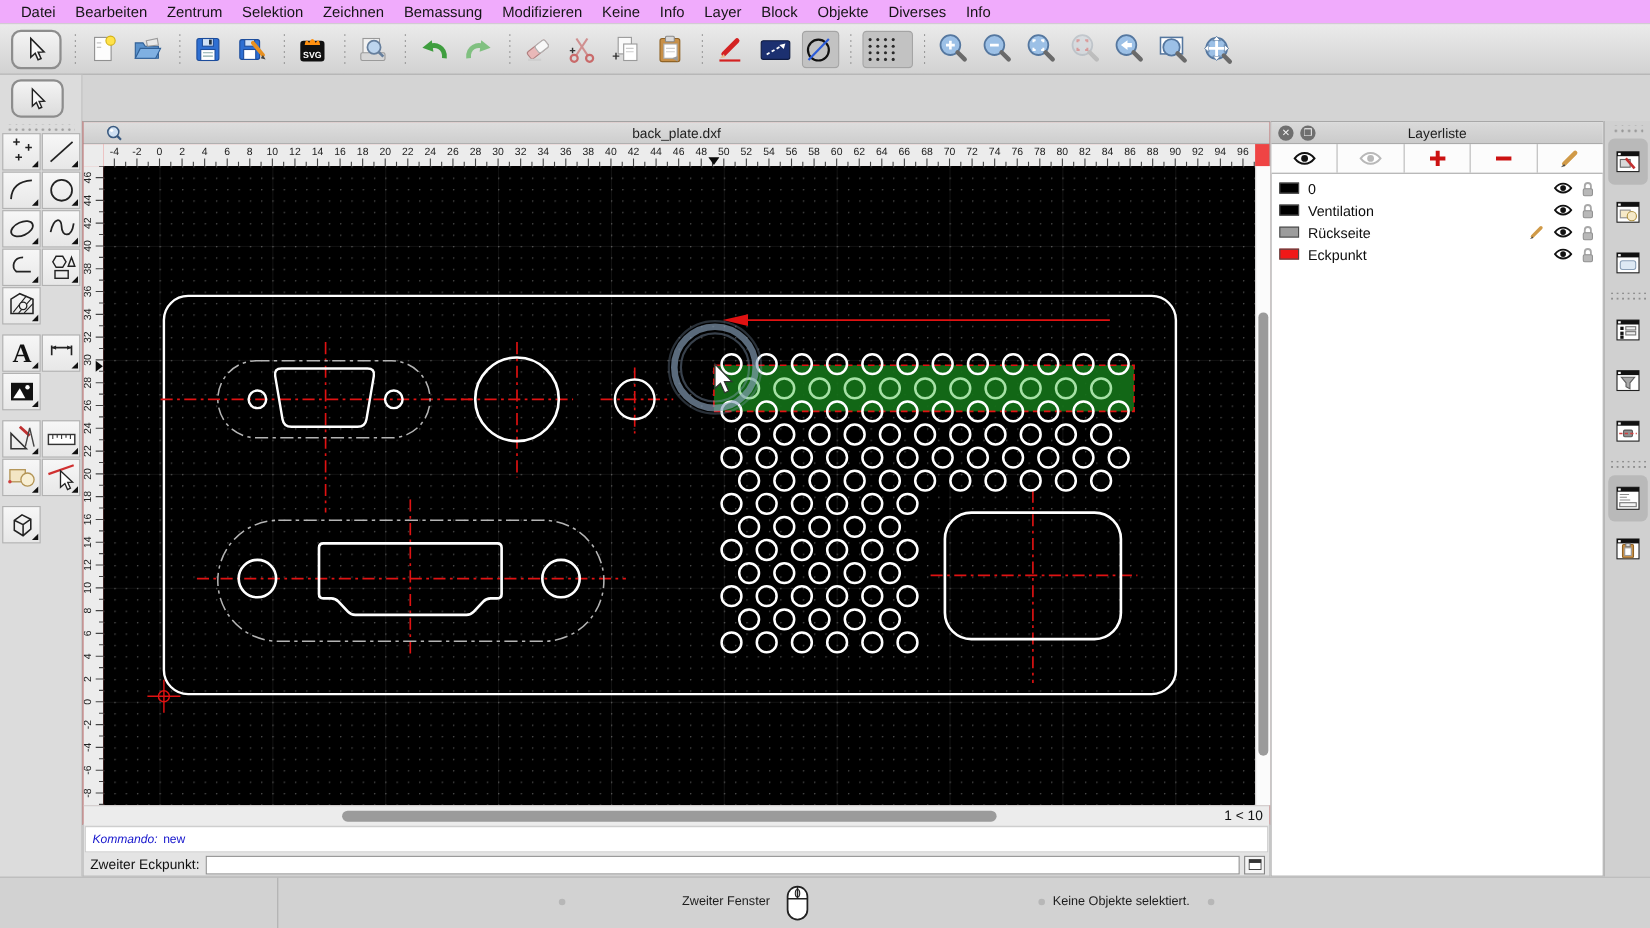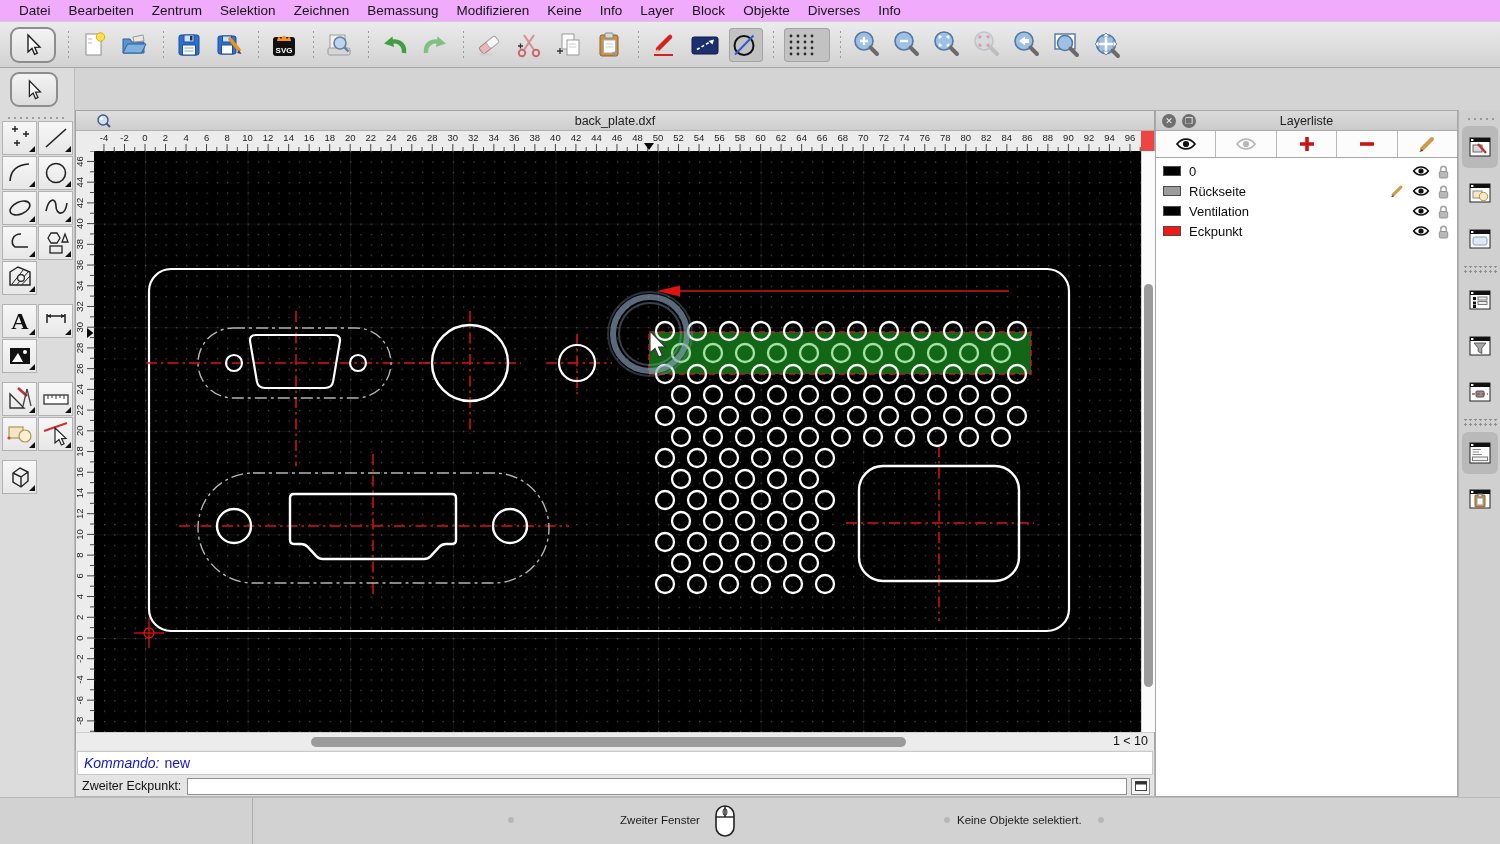--- a/index.html
+++ b/index.html
@@ -39,21 +39,21 @@
 #vruler{position:absolute;left:0;top:40px;width:18px;height:581px;background:#ececec}
 #cad{position:absolute;left:18px;top:40px;width:1047px;height:581px;display:block;background:#000}
 #vscroll{position:absolute;left:1065px;top:40px;width:14px;height:581px;background:#fbfbfb;border-left:1px solid #d2d2d2}
 #vscroll .thumb{position:absolute;left:2px;width:9px;border-radius:5px;background:#9b9b9b}
 #hscroll-row{position:absolute;left:0;top:621px;width:1078px;height:18px;background:#ececec;border-top:1px solid #cfcfcf}
 #hscroll-row .thumb{position:absolute;top:4px;height:10px;border-radius:5px;background:#9b9b9b}
 #page-ind{position:absolute;right:6px;top:1px;font-size:12.5px;color:#111}
 
 
 #cmd-dock{position:absolute;left:75px;top:682px;width:1080px;height:47px;background:#e4e4e4;border:1px solid #b5b5b5;border-top:none}
-#cmd-history{position:absolute;top:1px;left:1px;right:1px;height:24px;background:#fff;border:1px solid #c9c9c9;font-size:14px;display:flex;align-items:center;padding-left:6px;color:#1414cc}
+#cmd-history{position:absolute;top:1px;left:1px;right:1px;height:24px;background:#fff;border:1px solid #c9c9c9;font-size:11px;display:flex;align-items:center;padding-left:6px;color:#1414cc}
 #cmd-history .klabel{font-style:italic;margin-right:5px}
 #cmd-input-row{position:absolute;top:25px;left:0;right:0;height:22px;display:flex;align-items:center;padding-left:6px;font-size:12.5px;color:#111}
 #cmd-input{margin-left:6px;flex:1;height:17px;border:1px solid #8f8f8f;background:#fff;font-size:12px;padding:0 3px;font-family:"Liberation Sans",sans-serif}
 #cmd-kbd-btn{width:19px;height:17px;margin:0 4px;border:1px solid #868686;background:#f5f5f5;display:flex;align-items:center;justify-content:center}
 
 
 #layer-panel{position:absolute;left:1155px;top:42px;width:303px;height:687px;background:#fff;border:1px solid #a8a8a8}
 #lp-header{height:20px;background:linear-gradient(#dadada,#cbcbcb);border-bottom:1px solid #ababab;position:relative;display:flex;align-items:center;justify-content:center;font-size:12.5px;color:#1d1d1d}
 .lp-winbtn{position:absolute;top:3px;width:14px;height:14px;border-radius:50%;background:#6f6f6f;color:#f4f4f4;font-size:9px;line-height:14px;text-align:center}
 #lp-toolbar{height:27px;display:flex;border-bottom:1px solid #a8a8a8;background:#fcfcfc}
@@ -948,41 +948,41 @@
                 <path d="M2,7 C7,0.5 15,0.5 20,7 C15,13.5 7,13.5 2,7 Z" fill="#fff" stroke="#111" stroke-width="2"></path>
                 <circle cx="11" cy="7" r="3.2" fill="#111"></circle>
               </svg>
               <svg width="13" height="15" viewBox="0 0 14 16">
                 <path d="M4,8 V5.5 a3,3 0 0 1 6,0 V8" fill="none" stroke="#a8a8a8" stroke-width="1.8"></path>
                 <rect x="2.5" y="8" width="9" height="7" rx="1.4" fill="#b8b8b8" stroke="#8e8e8e"></rect>
               </svg>
             </span>
           </div>
           <div class="lp-row">
+            <span class="swatch" style="background: rgb(0, 0, 0);"></span>
+            <span>Ventilation</span>
+            <span class="lp-right">
+              <svg width="18" height="12" viewBox="0 0 22 14">
+                <path d="M2,7 C7,0.5 15,0.5 20,7 C15,13.5 7,13.5 2,7 Z" fill="#fff" stroke="#111" stroke-width="2"></path>
+                <circle cx="11" cy="7" r="3.2" fill="#111"></circle>
+              </svg>
+              <svg width="13" height="15" viewBox="0 0 14 16">
+                <path d="M4,8 V5.5 a3,3 0 0 1 6,0 V8" fill="none" stroke="#a8a8a8" stroke-width="1.8"></path>
+                <rect x="2.5" y="8" width="9" height="7" rx="1.4" fill="#b8b8b8" stroke="#8e8e8e"></rect>
+              </svg>
+            </span>
+          </div>
+          <div class="lp-row">
             <span class="swatch" style="background: rgb(156, 156, 156);"></span>
             <span>Rückseite</span>
             <span class="lp-right">
               <svg width="16" height="14" viewBox="0 0 20 18">
                 <line x1="5" y1="14" x2="15" y2="4" stroke="#d09a48" stroke-width="4" stroke-linecap="round"></line>
                 <path d="M5,14 L2,17 L6,16 Z" fill="#444"></path>
               </svg>
-              <svg width="18" height="12" viewBox="0 0 22 14">
-                <path d="M2,7 C7,0.5 15,0.5 20,7 C15,13.5 7,13.5 2,7 Z" fill="#fff" stroke="#111" stroke-width="2"></path>
-                <circle cx="11" cy="7" r="3.2" fill="#111"></circle>
-              </svg>
-              <svg width="13" height="15" viewBox="0 0 14 16">
-                <path d="M4,8 V5.5 a3,3 0 0 1 6,0 V8" fill="none" stroke="#a8a8a8" stroke-width="1.8"></path>
-                <rect x="2.5" y="8" width="9" height="7" rx="1.4" fill="#b8b8b8" stroke="#8e8e8e"></rect>
-              </svg>
-            </span>
-          </div>
-          <div class="lp-row">
-            <span class="swatch" style="background: rgb(0, 0, 0);"></span>
-            <span>Ventilation</span>
-            <span class="lp-right">
               <svg width="18" height="12" viewBox="0 0 22 14">
                 <path d="M2,7 C7,0.5 15,0.5 20,7 C15,13.5 7,13.5 2,7 Z" fill="#fff" stroke="#111" stroke-width="2"></path>
                 <circle cx="11" cy="7" r="3.2" fill="#111"></circle>
               </svg>
               <svg width="13" height="15" viewBox="0 0 14 16">
                 <path d="M4,8 V5.5 a3,3 0 0 1 6,0 V8" fill="none" stroke="#a8a8a8" stroke-width="1.8"></path>
                 <rect x="2.5" y="8" width="9" height="7" rx="1.4" fill="#b8b8b8" stroke="#8e8e8e"></rect>
               </svg>
             </span>
           </div>

